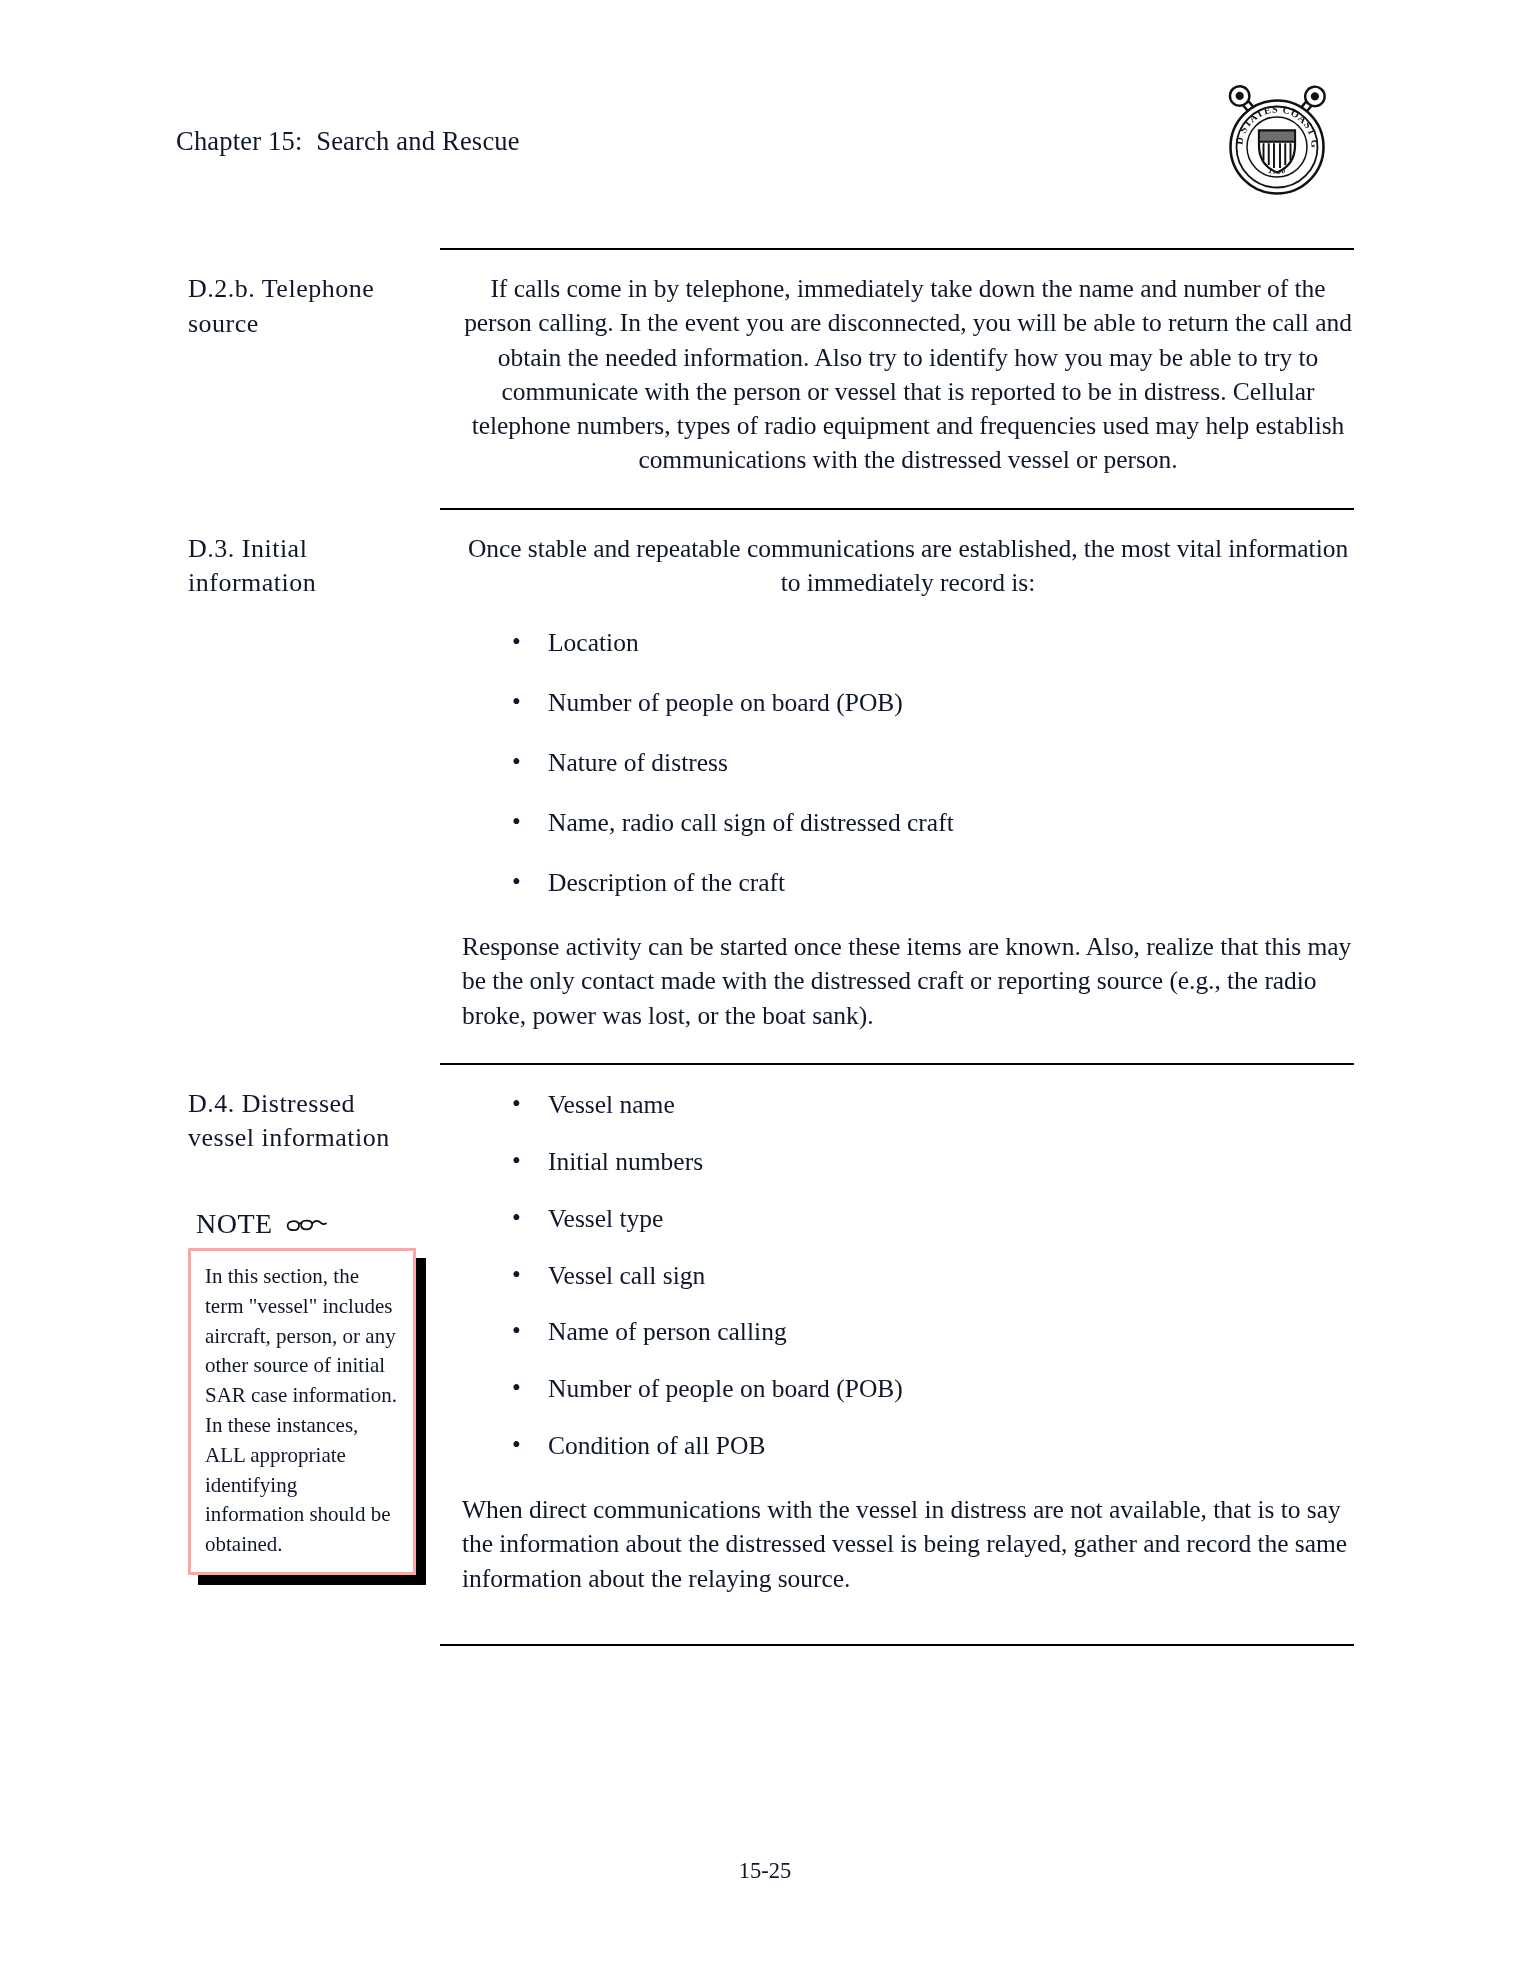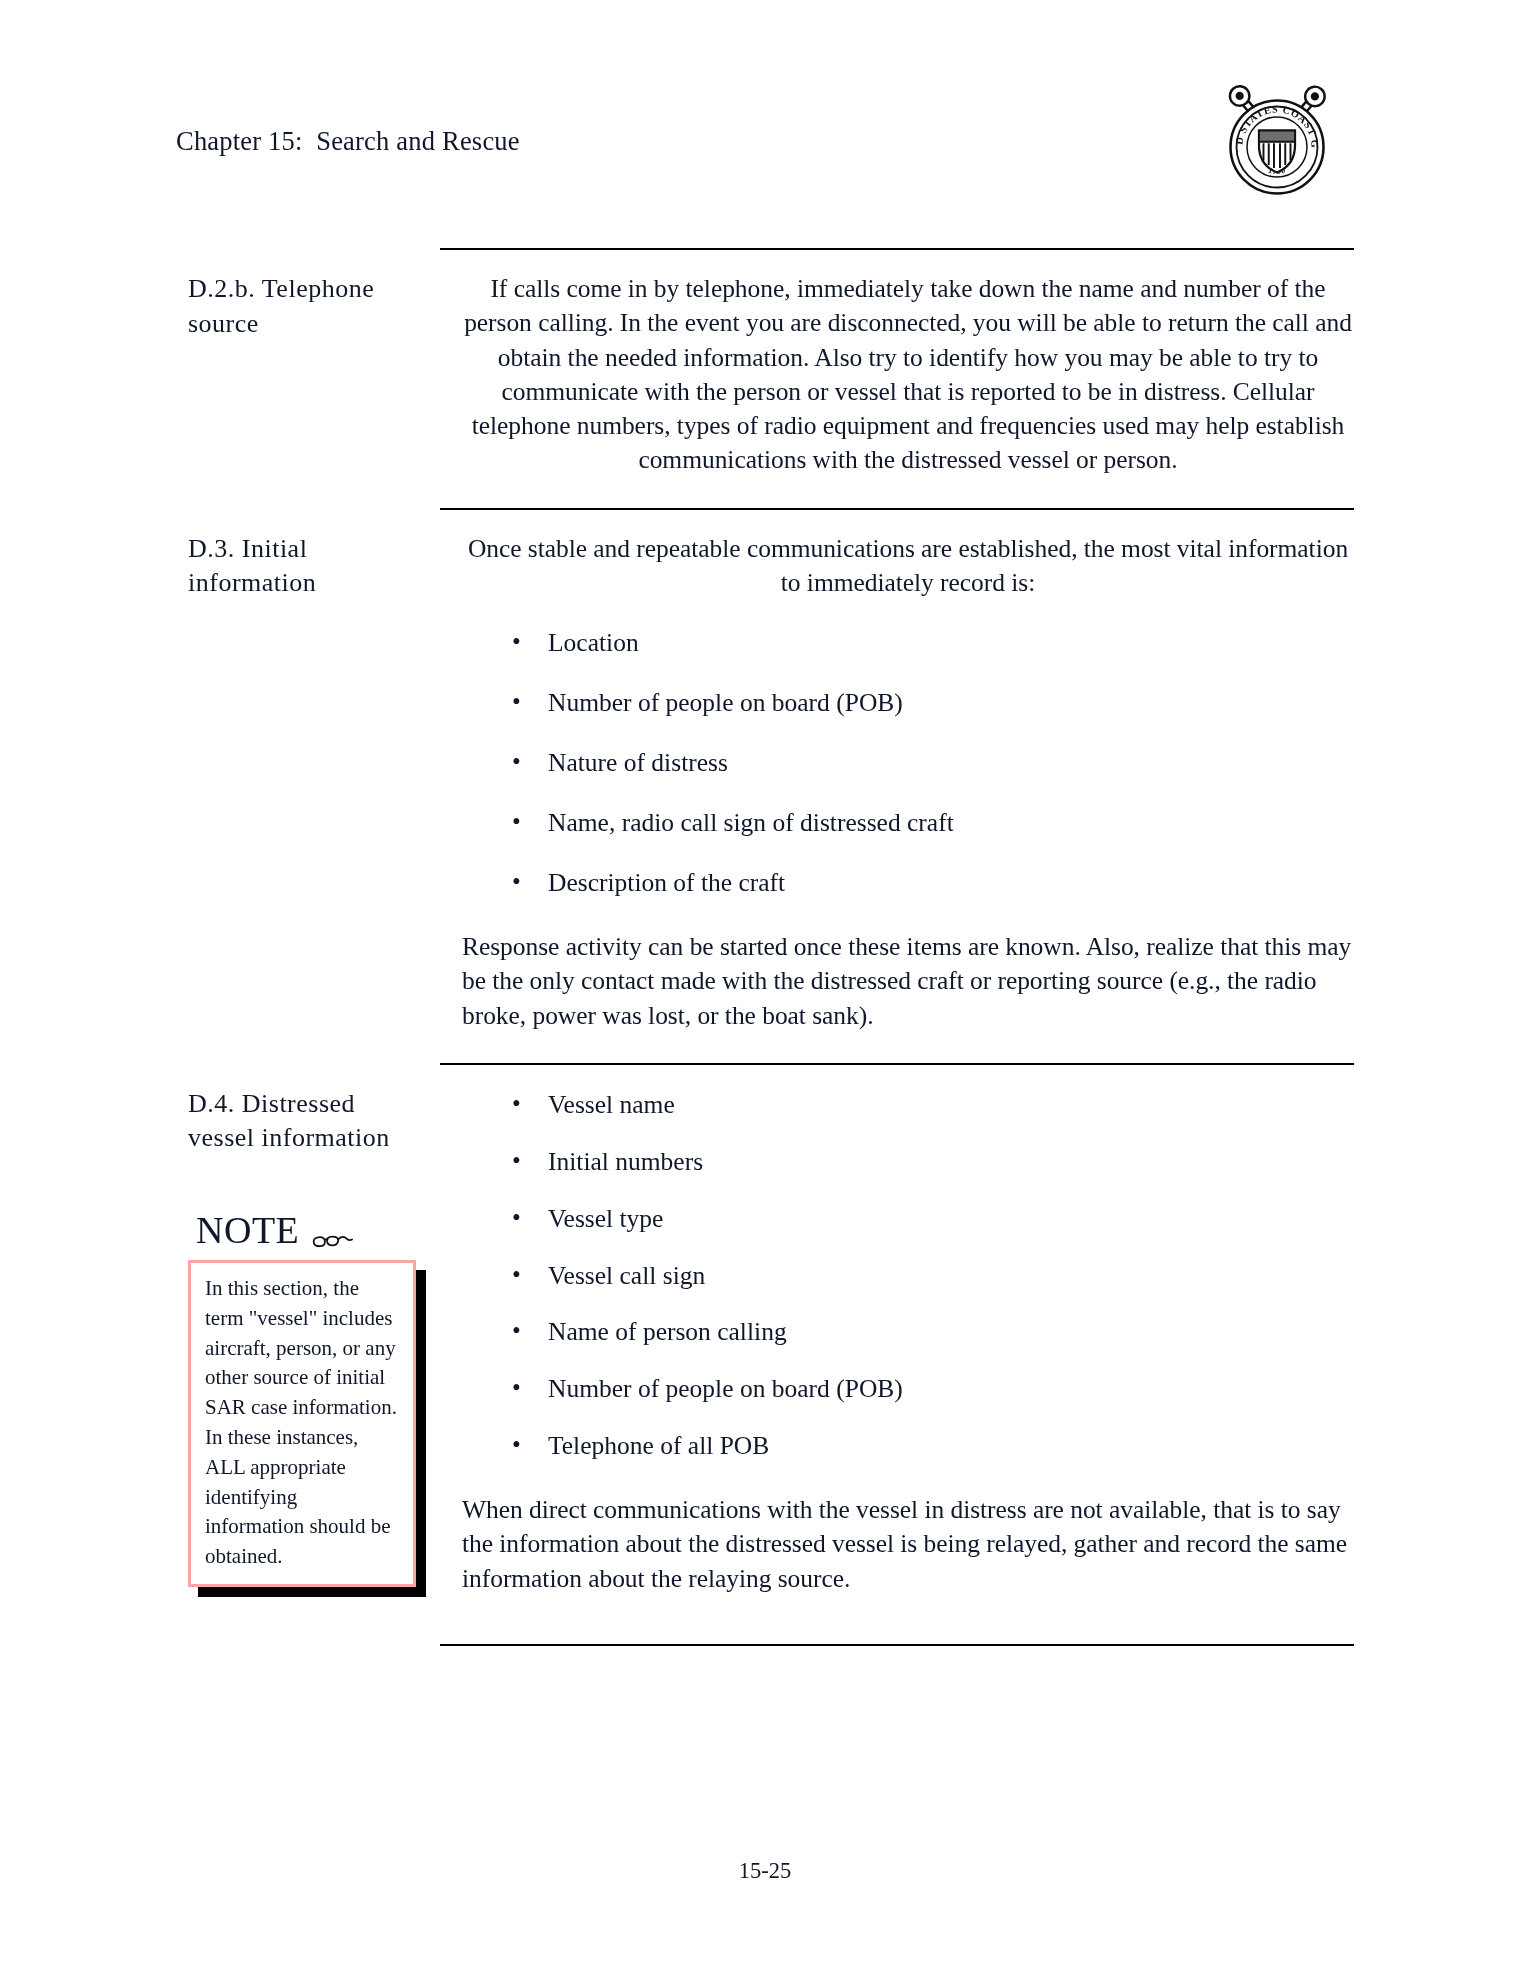--- a/index.html
+++ b/index.html
@@ -116,21 +116,21 @@
     margin-top: 23px;
   }
 
   
   .note-wrap {
     position: relative;
     margin-top: 52px;
     padding-left: 12px;
   }
   .note-label {
-    font-size: 38px;
+    font-size: 28px;
     letter-spacing: 0.5px;
     display: flex;
     align-items: center;
     gap: 12px;
     padding-left: 8px;
   }
   .note-glasses {
     display: inline-block;
     width: 44px;
     height: 24px;
@@ -318,21 +318,21 @@
             <li>
               <span class="bullet-dot">•</span>
               <span>Name of person calling</span>
             </li>
             <li>
               <span class="bullet-dot">•</span>
               <span>Number of people on board (POB)</span>
             </li>
             <li>
               <span class="bullet-dot">•</span>
-              <span>Telephone of all POB</span>
+              <span>Condition of all POB</span>
             </li>
           </ul>
           <p class="para" style="margin-top:30px;">When direct communications with the vessel in distress are not available, that is to say the information about the distressed vessel is being relayed, gather and record the same information about the relaying source.</p>
         </div>
       </div>
 
       <div class="rule" style="margin-top:48px;"></div>
     </div>
 
   </div>

